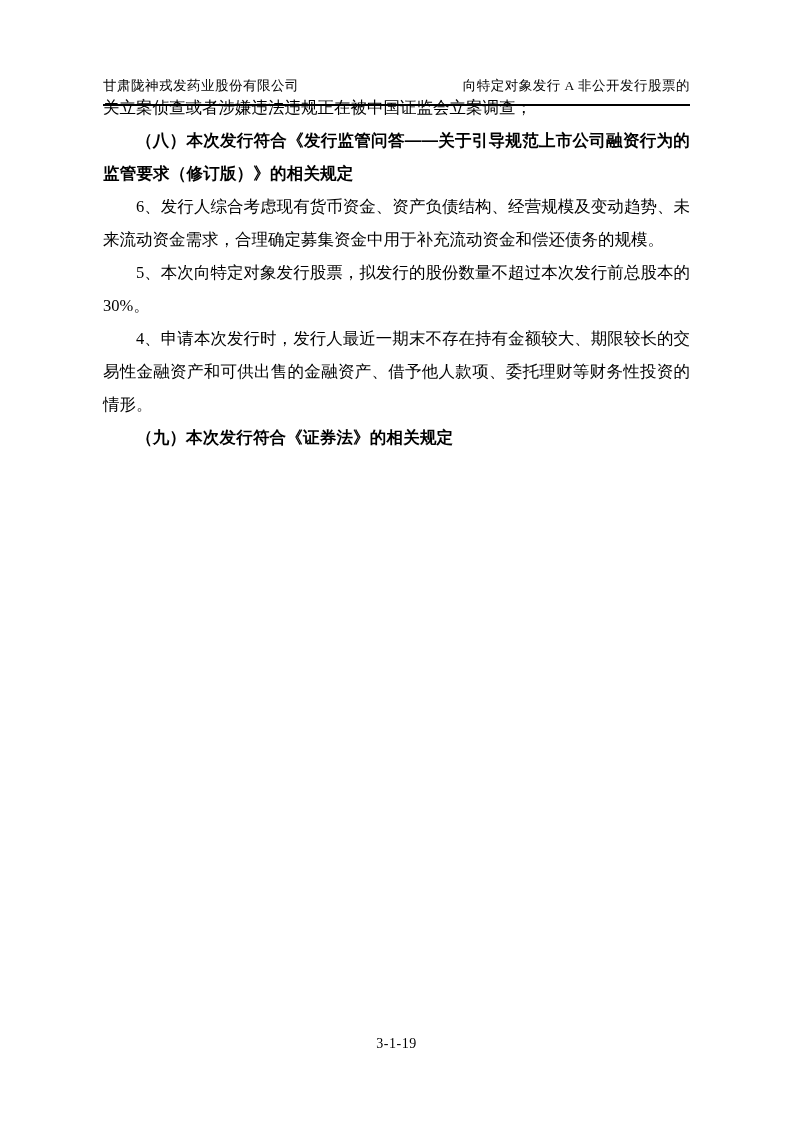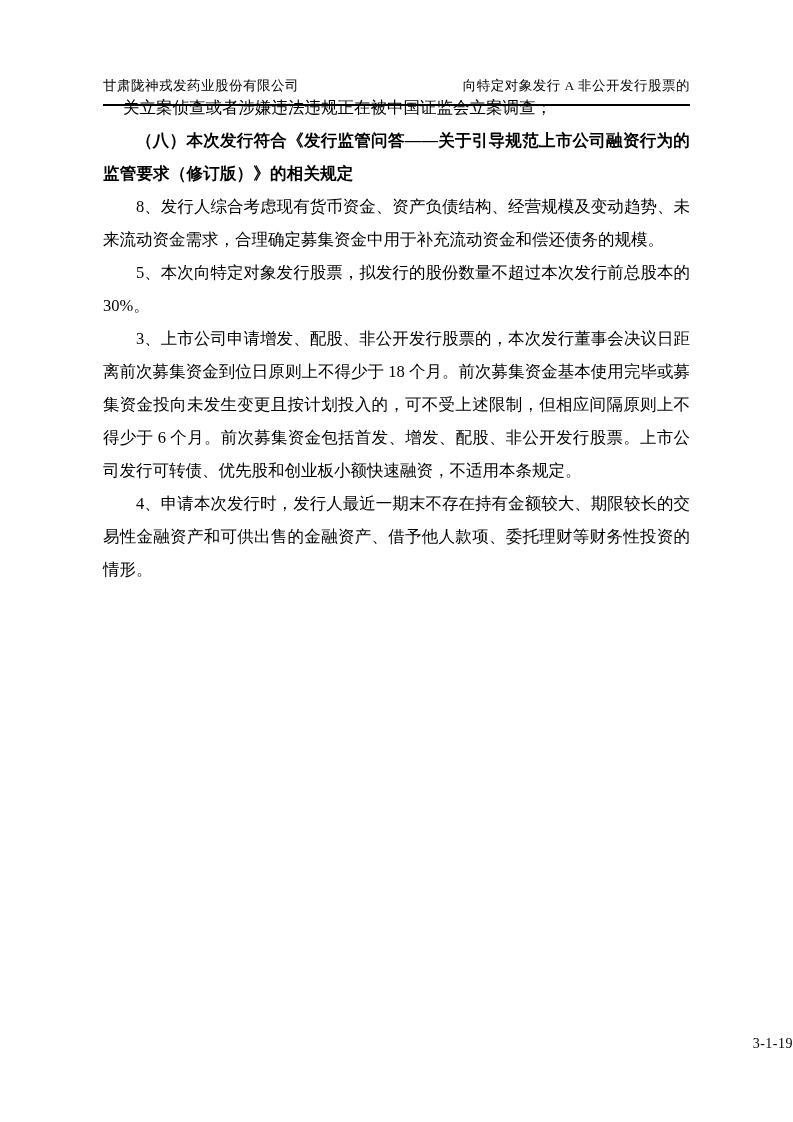--- a/index.html
+++ b/index.html
@@ -42,54 +42,53 @@
   }
   .content p {
     margin: 0;
     padding: 0;
   }
   .content p.para {
     text-indent: 2em;
   }
   .content p.continuation {
     text-indent: 0;
-    margin-left: 20px;
   }
   .content p.heading {
     text-indent: 2em;
     font-weight: bold;
-    font-family: Liberation Serif, serif;
+    font-family: Liberation Sans, sans-serif;
     letter-spacing: 0.2px;
   }
   .footer {
     position: absolute;
     left: 0;
     width: 100%;
     top: 1036px;
-    text-align: right;
+    text-align: center;
     font-size: 14px;
     letter-spacing: 0.5px;
   }
 </style>
 </head>
 <body>
 
 <div class="page">
 
   <div class="header">
     <span>甘肃陇神戎发药业股份有限公司</span>
     <span>向特定对象发行 A 非公开发行股票的</span>
   </div>
 
   <div class="content">
       <p class="continuation">关立案侦查或者涉嫌违法违规正在被中国证监会立案调查；</p>
       <p class="heading">（八）本次发行符合《发行监管问答——关于引导规范上市公司融资行为的监管要求（修订版）》的相关规定</p>
-      <p class="para">8、发行人综合考虑现有货币资金、资产负债结构、经营规模及变动趋势、未来流动资金需求，合理确定募集资金中用于补充流动资金和偿还债务的规模。</p>
+      <p class="para">6、发行人综合考虑现有货币资金、资产负债结构、经营规模及变动趋势、未来流动资金需求，合理确定募集资金中用于补充流动资金和偿还债务的规模。</p>
       <p class="para">5、本次向特定对象发行股票，拟发行的股份数量不超过本次发行前总股本的 30%。</p>
-      <p class="para">3、上市公司申请增发、配股、非公开发行股票的，本次发行董事会决议日距离前次募集资金到位日原则上不得少于 18 个月。前次募集资金基本使用完毕或募集资金投向未发生变更且按计划投入的，可不受上述限制，但相应间隔原则上不得少于 6 个月。前次募集资金包括首发、增发、配股、非公开发行股票。上市公司发行可转债、优先股和创业板小额快速融资，不适用本条规定。</p>
       <p class="para">4、申请本次发行时，发行人最近一期末不存在持有金额较大、期限较长的交易性金融资产和可供出售的金融资产、借予他人款项、委托理财等财务性投资的情形。</p>
+      <p class="heading">（九）本次发行符合《证券法》的相关规定</p>
     </div>
 
   <div class="footer">
     <span>3-1-19</span>
   </div>
 
 </div>
 
 </body></html>

